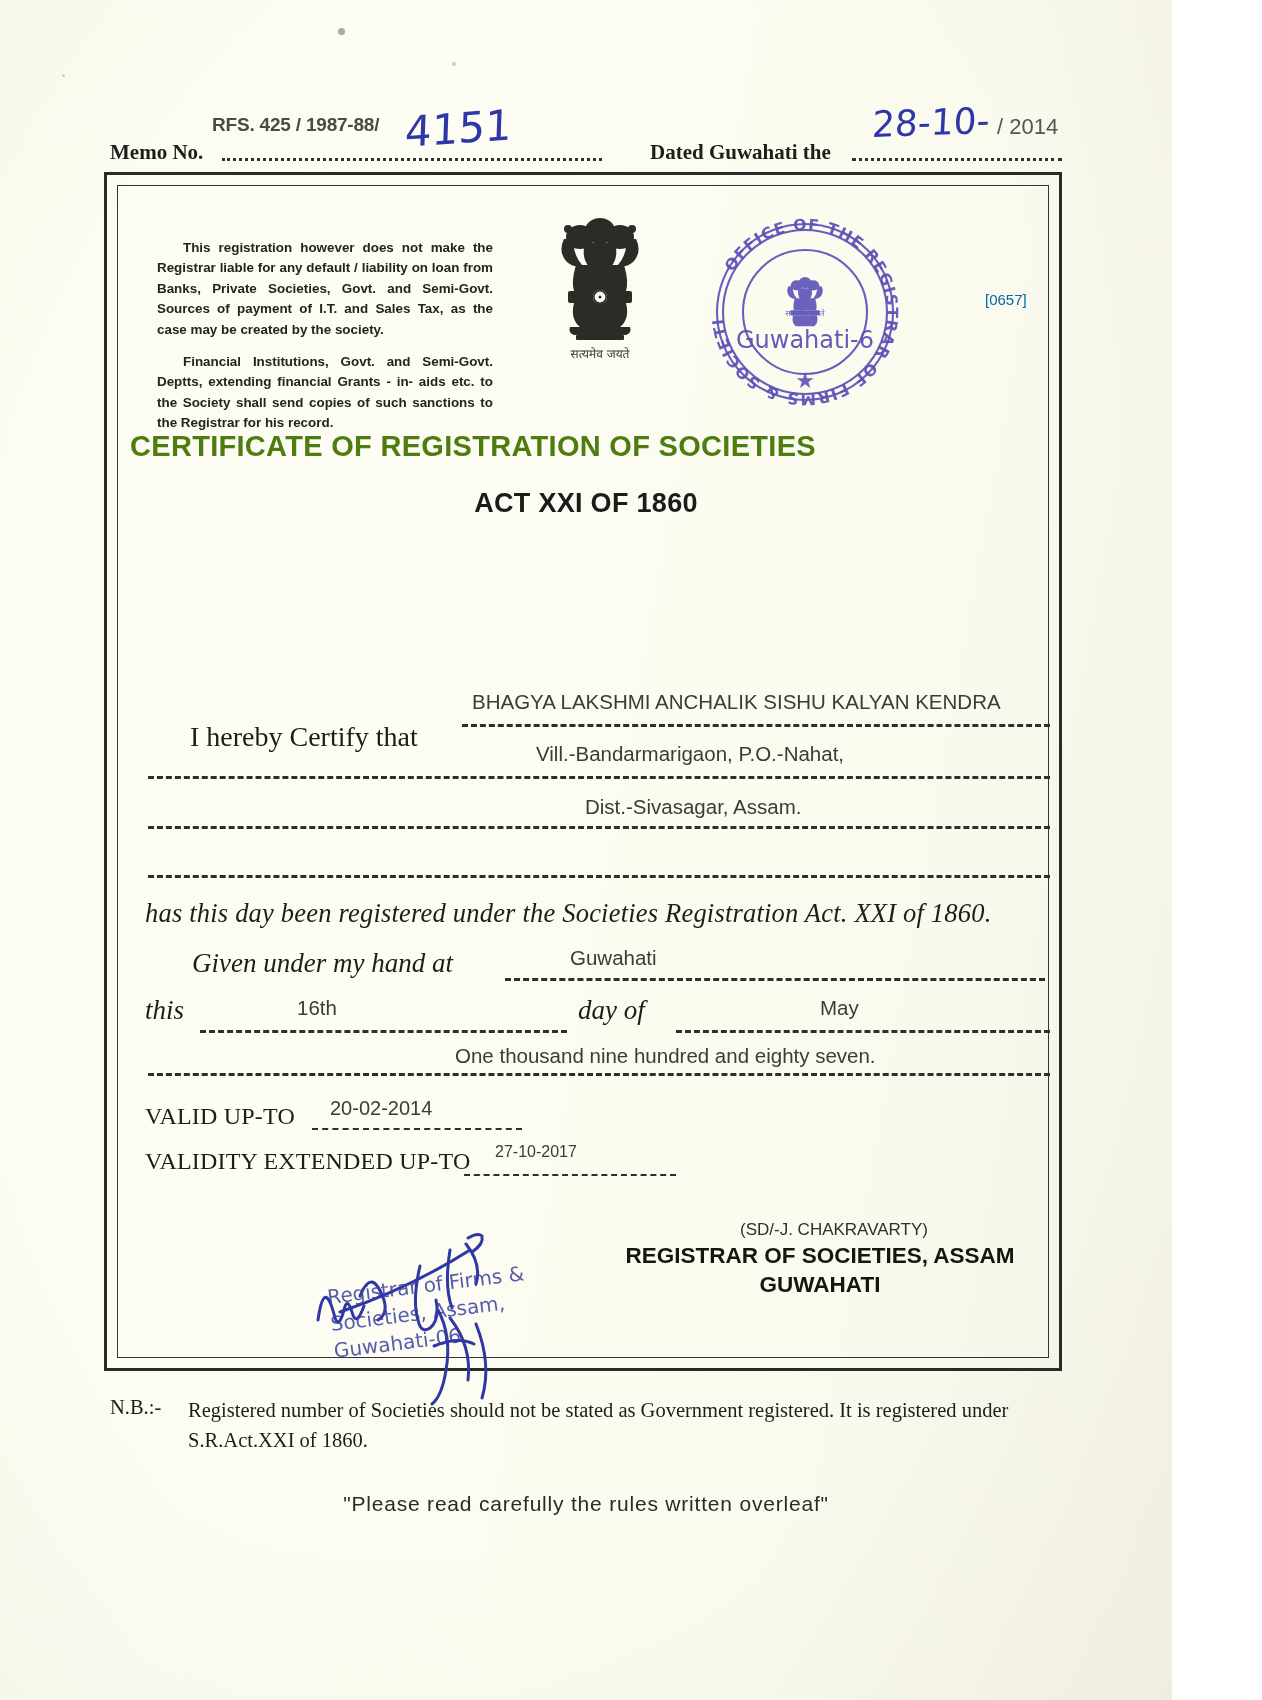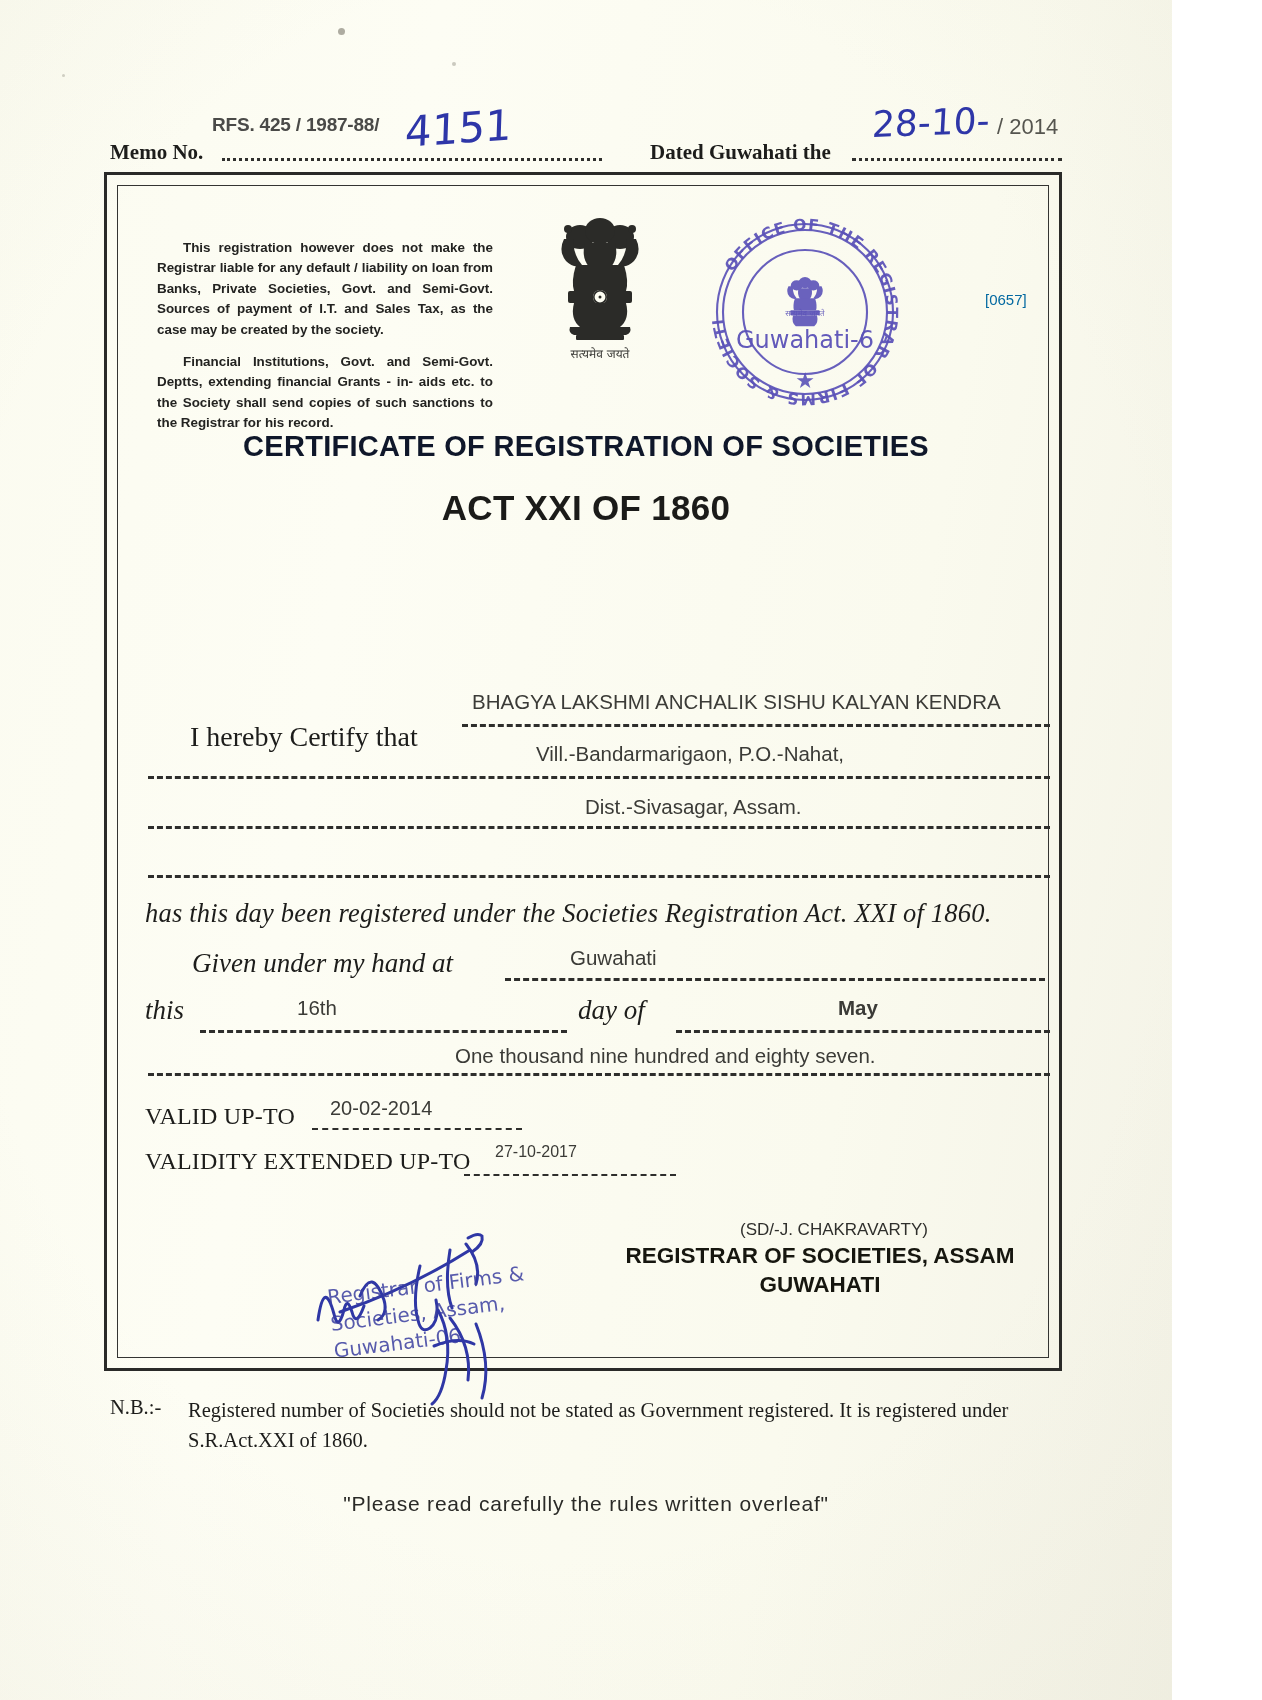--- a/index.html
+++ b/index.html
@@ -180,36 +180,35 @@
     font-size: 15px;
     color: #0369a1;
   }
 
   
   .title-main {
     position: absolute;
     left: 130px;
     right: 130px;
     top: 430px;
-    text-align: center;
     font-family: "Liberation Sans", sans-serif;
     font-weight: bold;
     font-size: 29px;
     letter-spacing: 0.3px;
-    color: #0f172a;
+    color: #4d7c0f;
   }
   .title-sub {
     position: absolute;
     left: 130px;
     right: 130px;
     top: 488px;
     text-align: center;
     font-family: "Liberation Sans", sans-serif;
     font-weight: bold;
-    font-size: 35px;
+    font-size: 27px;
     letter-spacing: 0.3px;
     color: #1b1b19;
   }
 
   
   .rs-row {
     position: absolute;
     left: 150px;
     right: 150px;
     top: 600px;
@@ -541,21 +540,21 @@
 
   <div class="given-label">Given under my hand at</div>
   <div class="fill-text" style="left:570px; top:946px;">Guwahati</div>
   <div class="fill-line" style="left:505px; top:978px; width:540px;"></div>
 
   <div class="this-label">this</div>
   <div class="fill-text" style="left:297px; top:996px;">16th</div>
   <div class="fill-line" style="left:200px; top:1030px; width:367px;"></div>
 
   <div class="dayof-label">day of</div>
-  <div class="fill-text" style="left:838px; top:996px;font-weight:bold;">May</div>
+  <div class="fill-text" style="left:820px; top:996px;">May</div>
   <div class="fill-line" style="left:676px; top:1030px; width:374px;"></div>
 
   <div class="fill-text" style="left:455px; top:1044px;">One thousand nine hundred and eighty seven.</div>
   <div class="fill-line" style="left:148px; top:1073px; width:902px;"></div>
 
   <div class="valid-label">VALID UP-TO</div>
   <div class="fill-text" style="left:330px; top:1097px; font-size:20px;">20-02-2014</div>
   <div class="fill-line" style="left:312px; top:1128px; width:210px; border-bottom-width:2.5px;"></div>
 
   <div class="valid-ext-label">VALIDITY EXTENDED UP-TO</div>

